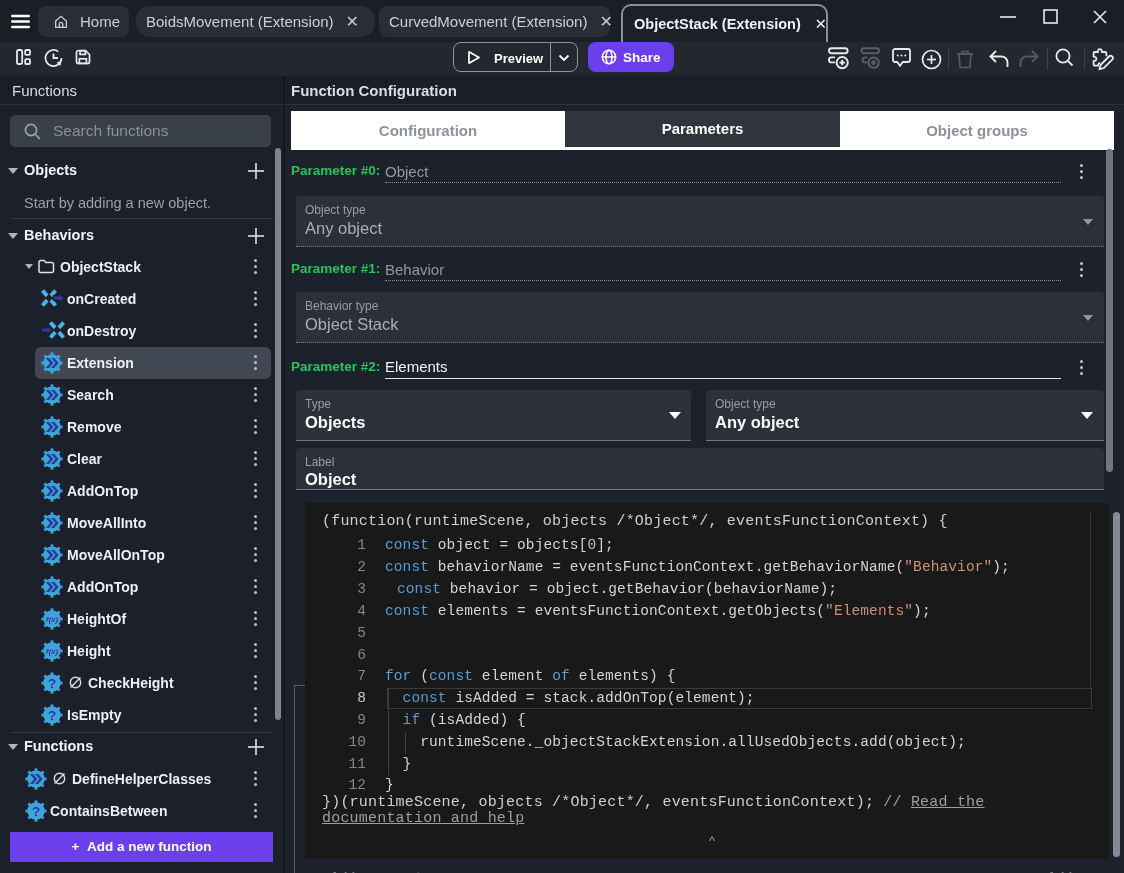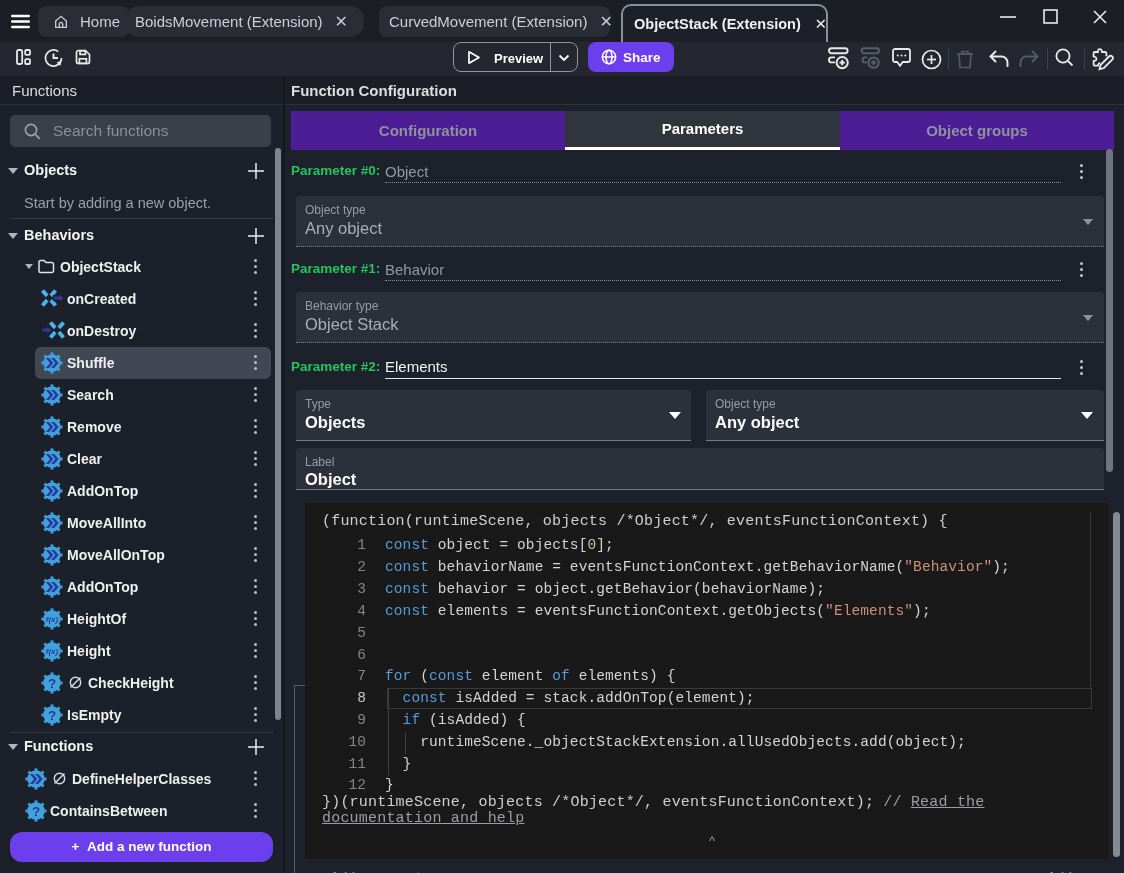--- a/index.html
+++ b/index.html
@@ -23,27 +23,27 @@
 .sec-tri { position:absolute; width:0; height:0; border-left:5px solid transparent; border-right:5px solid transparent; border-top:6px solid #aeb4bc; }
 .sec-title { position:absolute; color:#f3f4f6; font-weight:bold; font-size:14.5px; }
 .plus { position:absolute; color:#dfe2e6; }
 .hint { position:absolute; color:#9aa0a8; font-size:14.5px; }
 .sbdiv { position:absolute; left:10px; width:263px; height:1px; background:#343a43; }
 .row { position:absolute; left:0; width:283px; height:32px; }
 .row .txt { position:absolute; top:8px; color:#edeff1; font-weight:bold; font-size:14px; }
 .kebab { position:absolute; left:250px; top:7px; width:12px; height:18px; }
 .kebab i { position:absolute; left:4px; width:3.4px; height:3.4px; border-radius:50%; background:#b9bec6; }
 .selrow { position:absolute; left:35px; width:236px; height:32px; background:#414753; border-radius:6px; }
-#addfn { position:absolute; left:10px; top:756px; width:263px; height:30px; background:#6b3fec; border-radius:12px; color:#fff; font-weight:bold; font-size:13.5px; text-align:center; line-height:30px; }
+#addfn { position:absolute; left:10px; top:756px; width:263px; height:30px; background:#6b3fec; border-radius:0; color:#fff; font-weight:bold; font-size:13.5px; text-align:center; line-height:30px; }
 #sb-scroll { position:absolute; left:275px; top:72px; width:6px; height:572px; background:#7e838c; border-radius:3px; }
 
 #main { left:285px; top:76px; width:839px; height:797px; background:#1d212b; }
 #main-head { position:absolute; left:0; top:0; width:839px; height:29px; background:#1b1e26; border-bottom:1px solid #2d313a; }
 #main-head span { position:absolute; left:6px; top:6px; color:#dadde2; font-size:15px; font-weight:bold; }
-#tabs2 { position:absolute; left:6px; top:35px; width:823px; height:39px; background:#4c1d95; }
+#tabs2 { position:absolute; left:6px; top:35px; width:823px; height:39px; background:#ffffff; }
 .tab2 { position:absolute; top:0; width:274px; height:39px; color:#8d939d; font-weight:bold; font-size:15px; text-align:center; line-height:39px; }
 .tab2.sel { background:#2f343d; color:#fff; border-bottom:3px solid #fff; line-height:36px; }
 .plabel { position:absolute; color:#22c55e; font-weight:bold; font-size:13.5px; }
 .pval { position:absolute; color:#9299a3; font-size:15px; }
 .pval.focus { color:#f2f3f5; }
 .dotline { position:absolute; height:0; border-bottom:1px dotted #8b9097; }
 .solidline { position:absolute; height:1px; background:#e3e5e9; }
 .field { position:absolute; background:#2b303a; border-radius:4px 4px 0 0; }
 .field .flabel { position:absolute; left:9px; top:7px; font-size:12px; color:#969da7; }
 .field .fval { position:absolute; left:9px; top:23px; font-size:16.5px; color:#a9afb9; }
@@ -74,21 +74,21 @@
           <line x1="1.2" y1="13" x2="17.8" y2="13"></line>
         </g>
       </svg>
     <div class="tab" style="left:38px;width:91px;">
       <svg style="margin-left:15px" width="16" height="16" viewBox="0 0 24 24" fill="none" stroke="#c9ccd2" stroke-width="2">
           <path d="M4 10.5 12 3.5l8 7v9.5h-16z"></path>
           <path d="M9.5 20v-5a2.5 2.5 0 0 1 5 0v5"></path>
         </svg>
       <span style="margin-left:11px">Home</span>
     </div>
-    <div class="tab" style="left:125px;width:239px;border-radius:14px;">
+    <div class="tab" style="left:136px;width:239px;border-radius:14px;">
         <span style="margin-left:10px">BoidsMovement (Extension)</span>
         <span class="x">✕</span>
       </div>
     <div class="tab" style="left:379px;width:231px;">
         <span style="margin-left:10px">CurvedMovement (Extension)</span>
         <span class="x">✕</span>
       </div>
     <div id="tab-active" style="left:621px;width:207px;">
         <span style="margin-left:11px">ObjectStack (Extension)</span>
         <span class="x" style="margin-left:14px;font-weight:normal">✕</span>
@@ -285,21 +285,21 @@
                 <rect x="9.6" y="0.4" width="2.8" height="3.2" transform="rotate(225 11 11)"></rect>
                 <rect x="9.6" y="0.4" width="2.8" height="3.2" transform="rotate(270 11 11)"></rect>
                 <rect x="9.6" y="0.4" width="2.8" height="3.2" transform="rotate(315 11 11)"></rect>
                 <circle cx="11" cy="11" r="8.7"></circle>
               </g>
               <g fill="#2a3a99">
                 <path d="M4.8 6 l4.3 5 -4.3 5 h3.3 l4.3 -5 -4.3 -5 z"></path>
                 <path d="M10 6 l4.3 5 -4.3 5 h3.3 l4.3 -5 -4.3 -5 z"></path>
               </g>
             </svg></span>
-          <span class="txt" style="left:67px">Shuffle</span>
+          <span class="txt" style="left:67px">Extension</span>
           <div class="kebab">
             <i style="top:1px"></i>
             <i style="top:7px"></i>
             <i style="top:13px"></i>
           </div>
         </div>
         <div class="row" style="top:303px">
           <span class="abs" style="left:41px;top:5px"><svg width="22" height="22" viewBox="0 0 22 22">
               <g fill="#3fa2dc">
                 <rect x="9.6" y="0.4" width="2.8" height="3.2" transform="rotate(0 11 11)"></rect>
@@ -694,21 +694,21 @@
     <div class="abs" style="left:9px;top:609px;width:1px;height:188px;background:#565b64"></div>
     <div class="abs" style="left:9px;top:609px;width:11px;height:1px;background:#565b64"></div>
 
     <div id="editor">
         <div class="zone" style="left:17px;top:8px">(function(runtimeScene, objects /*Object*/, eventsFunctionContext) {</div>
         <div class="gut" style="left:31px;top:32.4px;color:#858585">1</div>
         <div class="cl" style="left:80px;top:32.4px"><span class="k">const</span> object = objects[<span class="n">0</span>];</div>
         <div class="gut" style="left:31px;top:54.2px;color:#858585">2</div>
         <div class="cl" style="left:80px;top:54.2px"><span class="k">const</span> behaviorName = eventsFunctionContext.getBehaviorName(<span class="s">"Behavior"</span>);</div>
         <div class="gut" style="left:31px;top:76.0px;color:#858585">3</div>
-        <div class="cl" style="left:80px;top:76.0px"><span class="k">const</span> behavior = object.getBehavior(behaviorName);</div>
+        <div class="cl" style="left:92px;top:76.0px"><span class="k">const</span> behavior = object.getBehavior(behaviorName);</div>
         <div class="gut" style="left:31px;top:97.9px;color:#858585">4</div>
         <div class="cl" style="left:80px;top:97.9px"><span class="k">const</span> elements = eventsFunctionContext.getObjects(<span class="s">"Elements"</span>);</div>
         <div class="gut" style="left:31px;top:119.7px;color:#858585">5</div>
         <div class="cl" style="left:80px;top:119.7px"></div>
         <div class="gut" style="left:31px;top:141.5px;color:#858585">6</div>
         <div class="gut" style="left:31px;top:163.3px;color:#858585">7</div>
         <div class="cl" style="left:80px;top:163.3px"><span class="k">for</span> (<span class="k">const</span> element <span class="k">of</span> elements) {</div>
         <div class="gut" style="left:31px;top:185.1px;color:#c6c6c6">8</div>
         <div class="cl" style="left:80px;top:185.1px">  <span class="k">const</span> isAdded = stack.addOnTop(element);</div>
         <div class="gut" style="left:31px;top:207.0px;color:#858585">9</div>

